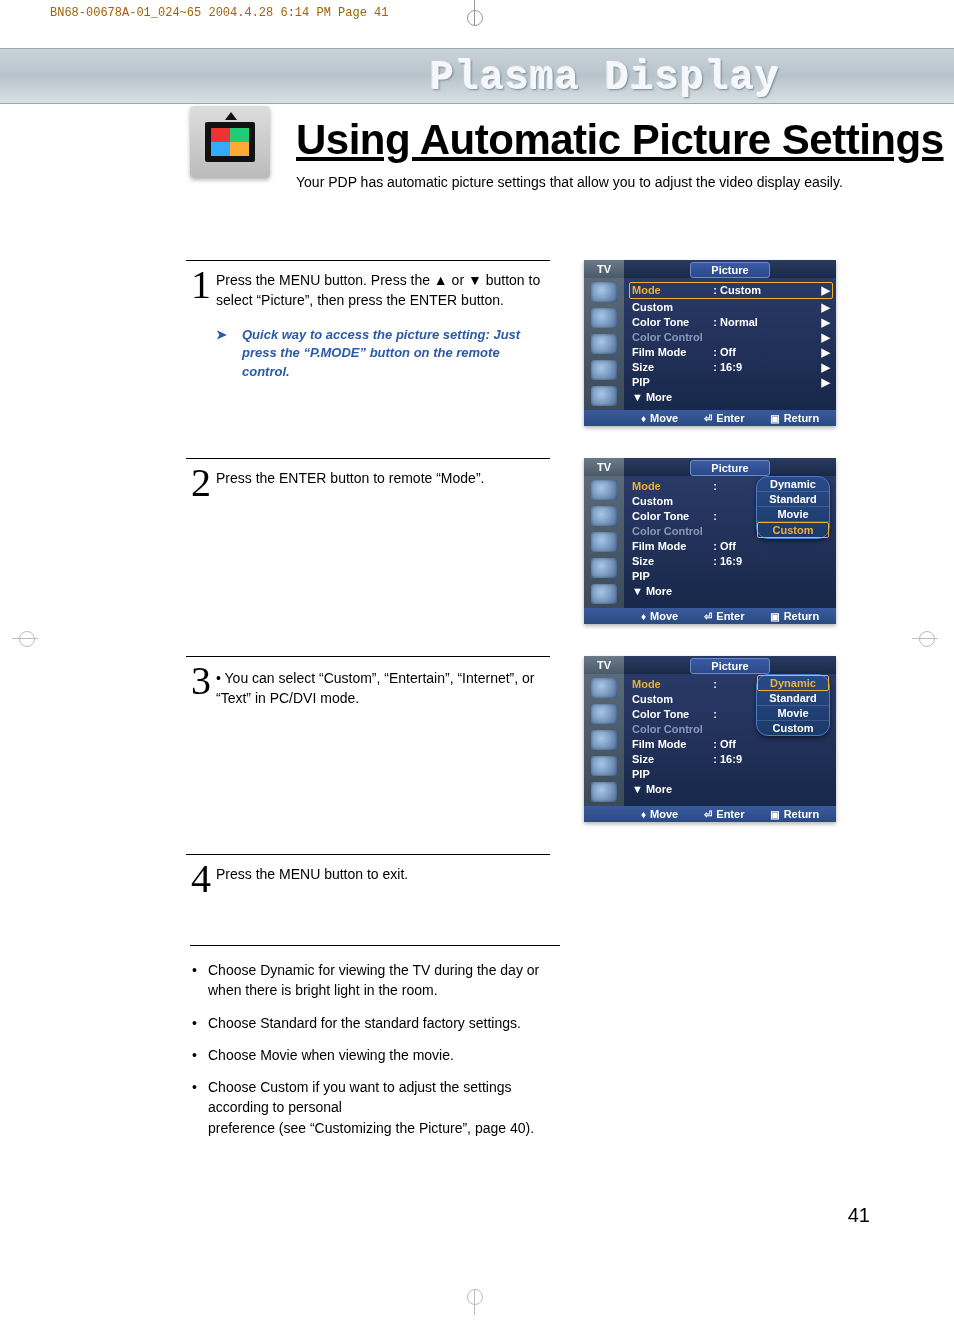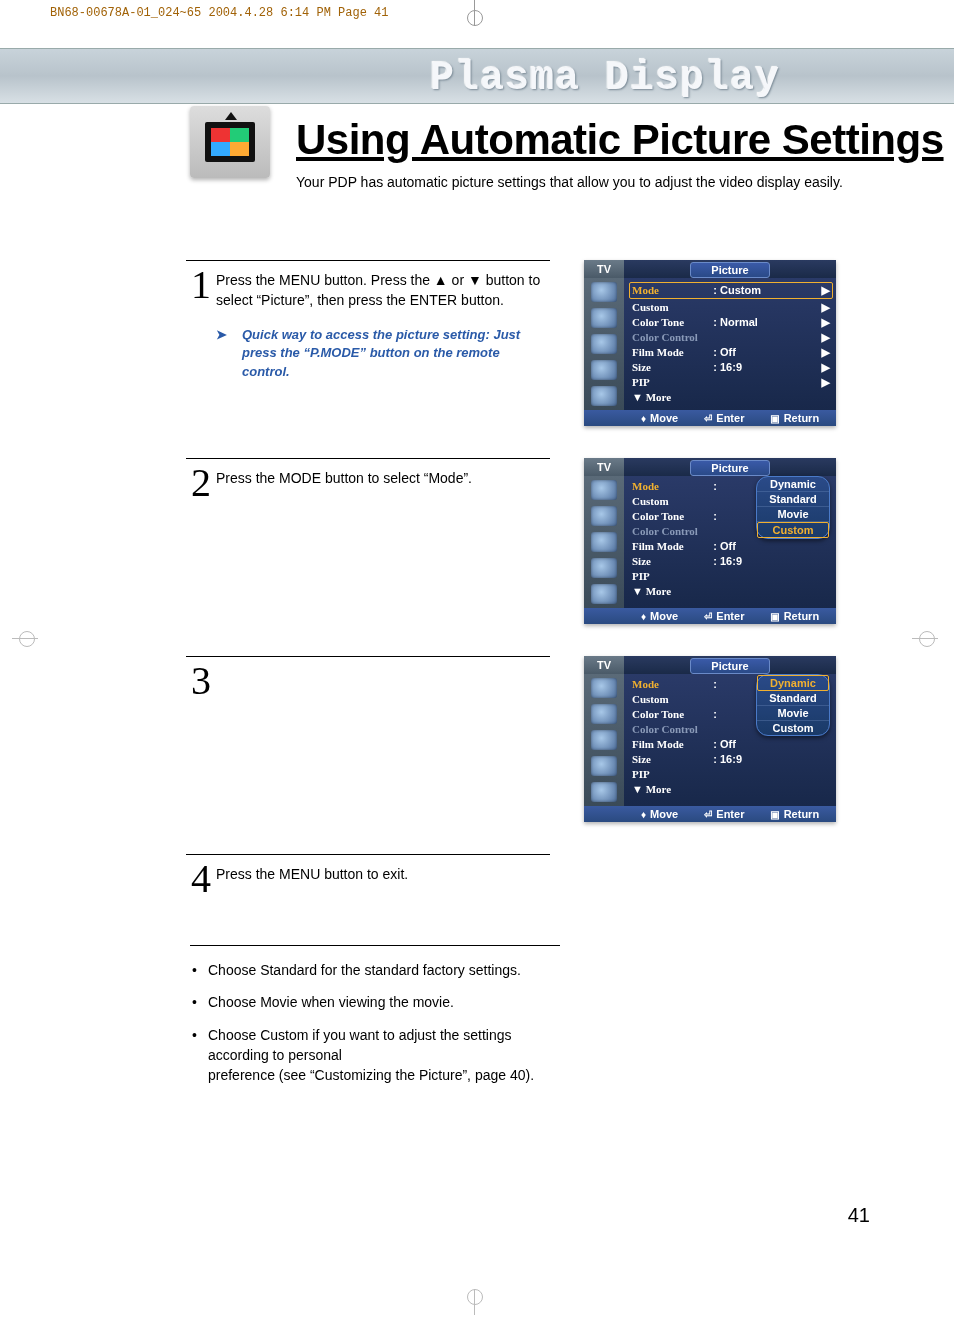--- a/index.html
+++ b/index.html
@@ -214,21 +214,21 @@
   }
   .osd-rows {
     flex: 1;
     padding: 3px 6px 3px 8px;
   }
   .osd-row {
     display: flex;
     line-height: 15px;
     align-items: center;
   }
-  .osd-label { width: 78px; font-family: Liberation Serif, serif; }
+  .osd-label { width: 78px; }
   .osd-colon { width: 10px; text-align:center; }
   .osd-value { flex:1; }
   .osd-arrow { width: 10px; text-align:right; }
   .osd-row.selected {
     border: 1px solid #f0b030;
     border-radius: 2px;
     margin: 1px -3px;
     padding: 0 2px;
   }
   .osd-row.selected .osd-label { color: #f0b030; }
@@ -390,21 +390,21 @@
             <span class="foot-ico">▣</span>
             <span>Return</span>
           </span>
       </div>
     </div>
   </div>
 
   <div class="step-row">
     <div class="step">
       <div class="step-num">2</div>
-      <div class="step-text">Press the MODE button to select “Mode”.</div>
+      <div class="step-text">Press the ENTER button to remote “Mode”.</div>
     </div>
 
     <div class="osd osd-wrap">
       <div class="osd-header">
         <div class="osd-tv">TV</div>
         <div class="osd-title-wrap">
             <div class="osd-title-box">Picture</div>
           </div>
       </div>
       <div class="osd-body">
@@ -469,20 +469,21 @@
         <div class="popup-item">Movie</div>
         <div class="popup-item hl">Custom</div>
       </div>
     </div>
   </div>
 
   <div class="step-row">
     <div class="step">
       <div class="step-num">3</div>
       <div class="step-text">
+        <div style="padding-left:0; margin-top:2px;">• You can select “Custom”, “Entertain”, “Internet”, or “Text” in PC/DVI mode.</div>
       </div>
     </div>
 
     <div class="osd osd-wrap">
       <div class="osd-header">
         <div class="osd-tv">TV</div>
         <div class="osd-title-wrap">
             <div class="osd-title-box">Picture</div>
           </div>
       </div>
@@ -551,20 +552,21 @@
   </div>
 
   <div class="step-row">
     <div class="step" style="min-height:40px;">
       <div class="step-num">4</div>
       <div class="step-text">Press the MENU button to exit.</div>
     </div>
   </div>
 
   <ul class="bullets">
+    <li>Choose Dynamic for viewing the TV during the day or when there is bright light in the room.</li>
     <li>Choose Standard for the standard factory settings.</li>
     <li>Choose Movie when viewing the movie.</li>
     <li style="white-space:pre-line;">Choose Custom if you want to adjust the settings according to personal
 preference (see “Customizing the Picture”, page 40).</li>
   </ul>
 
 </div>
 
 <div class="page-num">41</div>
 

